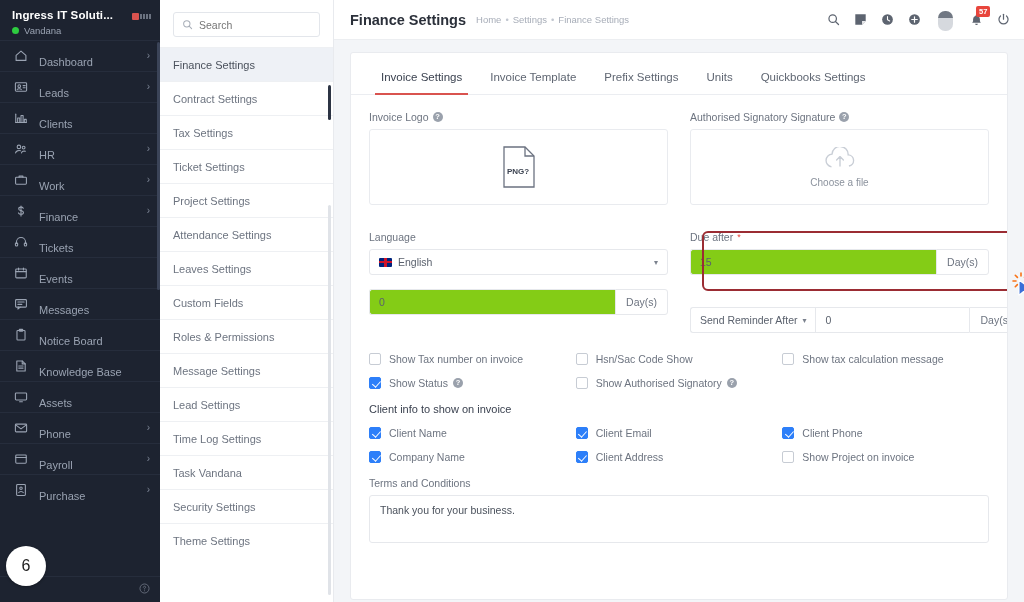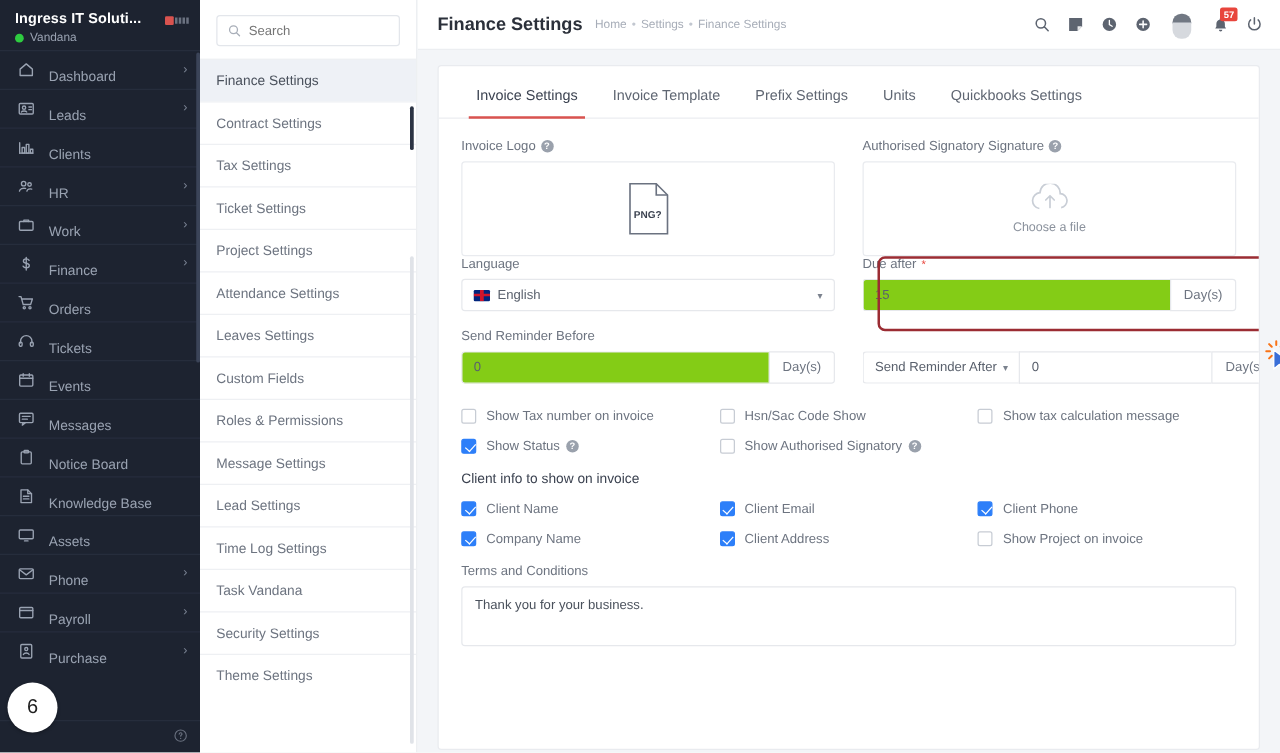--- a/index.html
+++ b/index.html
@@ -366,30 +366,20 @@
         </li>
         <li class="nav-item">
           <span class="nav-ico">
             <svg width="14" height="14" viewBox="0 0 16 16" stroke="#9aa3b2" stroke-width="1.25" fill="none" stroke-linecap="round" stroke-linejoin="round">
               <path d="M8 2.2v11.6"></path>
               <path d="M10.6 4.9c-.5-.9-1.5-1.3-2.6-1.3-1.5 0-2.6.8-2.6 2 0 2.6 5.4 1.3 5.4 4 0 1.3-1.2 2.1-2.8 2.1-1.3 0-2.4-.5-2.9-1.5"></path>
             </svg>
           </span>
           <span class="nav-label">Finance</span>
           <span class="nav-caret">›</span>
-        </li>
-        <li class="nav-item">
-          <span class="nav-ico">
-            <svg width="14" height="14" viewBox="0 0 16 16" stroke="#9aa3b2" stroke-width="1.25" fill="none" stroke-linecap="round" stroke-linejoin="round">
-              <path d="M1.4 2.6h1.8l2 7.2h6.8l1.6-5H4"></path>
-              <circle cx="6.2" cy="12.8" r="1"></circle>
-              <circle cx="11.4" cy="12.8" r="1"></circle>
-            </svg>
-          </span>
-          <span class="nav-label">Orders</span>
         </li>
         <li class="nav-item">
           <span class="nav-ico">
             <svg width="14" height="14" viewBox="0 0 16 16" stroke="#9aa3b2" stroke-width="1.25" fill="none" stroke-linecap="round" stroke-linejoin="round">
               <path d="M2.8 9.6V8a5.2 5.2 0 0110.4 0v1.6"></path>
               <rect x="1.6" y="8.8" width="2.6" height="3.8" rx="1.1"></rect>
               <rect x="11.8" y="8.8" width="2.6" height="3.8" rx="1.1"></rect>
             </svg>
           </span>
           <span class="nav-label">Tickets</span>
@@ -647,21 +637,21 @@
               <div class="dropzone">
                 <svg width="34" height="26" viewBox="0 0 40 30" fill="none" stroke="#c9ced6" stroke-width="1.6">
                   <path d="M10 23a7.5 7.5 0 01.6-14.9A9.5 9.5 0 0129.6 9a6.6 6.6 0 01.9 13.1"></path>
                   <path d="M20 22V11m0 0l-4 4m4-4l4 4" stroke-linecap="round" stroke-linejoin="round"></path>
                 </svg>
                 <span class="choose-label">Choose a file</span>
               </div>
             </div>
           </div>
 
-          <div class="row" style="margin-top:0; position:relative;">
+          <div class="row" style="margin-top:26px; position:relative;">
             <div class="col">
               <div class="flabel">Language</div>
               <div class="ctrl select">
                 <span style="display:flex;align-items:center;">
                   <span class="flag"></span>
                   <span>English</span>
                 </span>
                 <span class="caret-sm">▾</span>
               </div>
             </div>
@@ -673,21 +663,20 @@
               <div class="input-group">
                 <input class="ig-input" type="text" value="15" style="">
                 <span class="ig-addon">Day(s)</span>
               </div>
             </div>
             <div class="highlight-box"></div>
           </div>
 
           <div class="row" style="margin-top:14px;">
             <div class="col">
-              <div class="flabel">Send Reminder Before</div>
               <div class="input-group">
                 <input class="ig-input" type="text" value="0" style="">
                 <span class="ig-addon">Day(s)</span>
               </div>
             </div>
             <div class="col">
               <div class="flabel" style="visibility:hidden;">&nbsp;</div>
               <div class="input-group">
                 <span class="ig-prefix">
                   <span>Send Reminder After</span>

